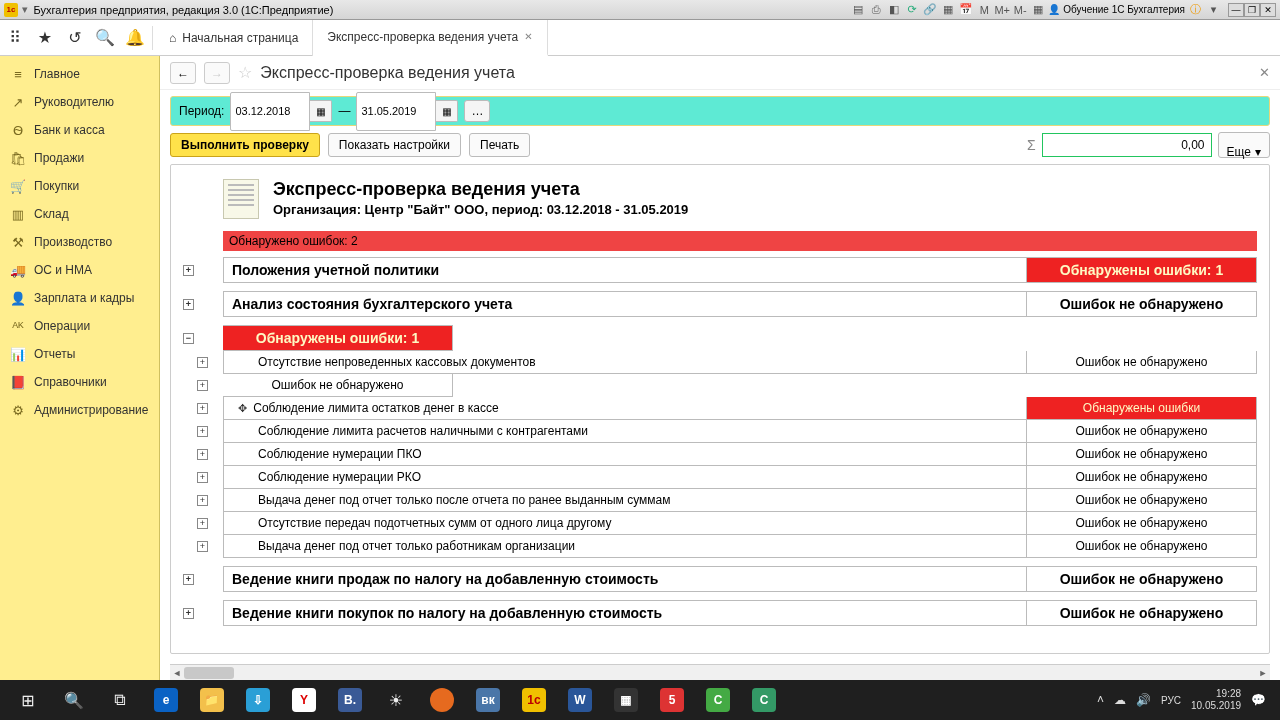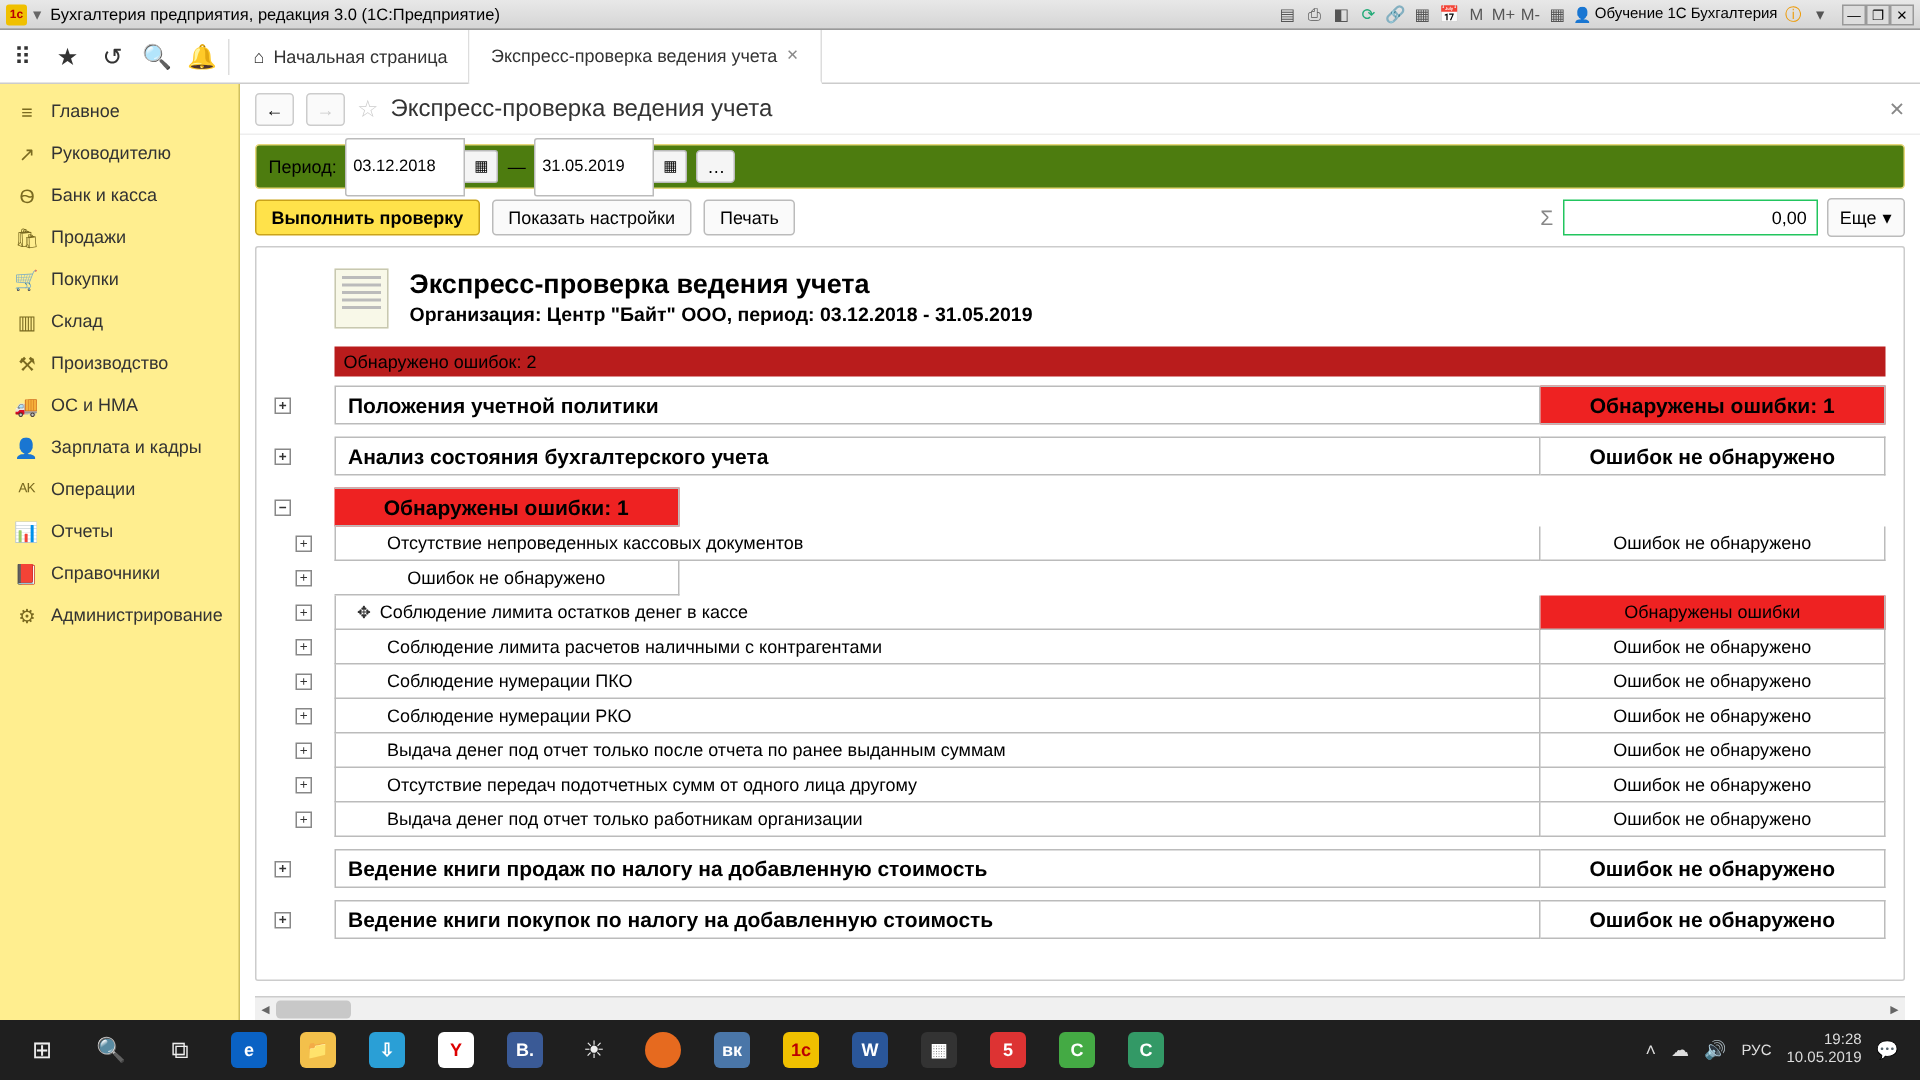--- a/index.html
+++ b/index.html
@@ -23,51 +23,51 @@
 .layout{display:flex;height:calc(100% - 20px - 36px - 40px);}
 .sidebar{width:160px;background:#ffee8f;border-right:1px solid #d0c060;padding:4px 0;overflow:hidden}
 .side-item{display:flex;align-items:center;gap:8px;padding:6px 10px;color:#333;font-size:12px;cursor:pointer}
 .side-item .si-ico{width:16px;height:16px;display:flex;align-items:center;justify-content:center;color:#7a6a20;font-size:13px}
 .content{flex:1;background:#fff;display:flex;flex-direction:column;overflow:hidden}
 .page-head{height:34px;display:flex;align-items:center;padding:0 10px;gap:8px;border-bottom:1px solid #eee}
 .nav-btn{width:26px;height:22px;border:1px solid #ccc;background:#fafafa;display:flex;align-items:center;justify-content:center;font-size:12px;border-radius:3px}
 .page-title{font-size:16px;color:#333}
 .star-ico{color:#ccc;font-size:16px}
 .close-page{margin-left:auto;color:#888;font-size:13px}
-.period-bar{background:#4d7c0f;border:1px solid #e6d77a;margin:6px 10px 4px 10px;height:30px;display:flex;align-items:center;padding:0 8px;gap:6px;font-size:12px;border-radius:3px}
+.period-bar{background:#5eead4;border:1px solid #e6d77a;margin:6px 10px 4px 10px;height:30px;display:flex;align-items:center;padding:0 8px;gap:6px;font-size:12px;border-radius:3px}
 .date-field{position:relative;display:flex;align-items:center}
 .date-field input{width:80px;height:39px;border:1px solid #bbb;padding:0 4px;font-size:11px;border-radius:2px 0 0 2px}
 .date-field .cal{width:22px;height:22px;border:1px solid #bbb;border-left:none;background:#f5f5f5;display:flex;align-items:center;justify-content:center;font-size:10px;border-radius:0 2px 2px 0}
 .dots-btn{width:26px;height:22px;border:1px solid #bbb;background:#f5f5f5;display:flex;align-items:center;justify-content:center;border-radius:3px}
 .action-bar{display:flex;align-items:center;padding:2px 10px 6px 10px;gap:8px}
 .btn{height:24px;padding:0 10px;border:1px solid #bbb;background:#fafafa;border-radius:3px;font-size:12px;display:flex;align-items:center;cursor:pointer}
 .btn.primary{background:#ffe24a;border-color:#caa31a;font-weight:bold}
 .action-right{margin-left:auto;display:flex;align-items:center;gap:6px}
 .sum-ico{color:#888;font-size:14px}
 .sum-field{width:170px;height:24px;border:1px solid #22c55e;text-align:right;padding:0 6px;font-size:12px}
-.more-btn{height:24px;padding:12px 8px;border:1px solid #bbb;background:#fafafa;border-radius:3px;font-size:12px;display:flex;align-items:center;gap:4px}
+.more-btn{height:24px;padding:12px 8px;border:1px solid #bbb;background:#fafafa;border-radius:3px;font-size:12px;display:flex;align-items:flex-start;gap:4px}
 .report{flex:1;overflow:auto;padding:0 10px 10px 10px;position:relative}
 .report-inner{border:1px solid #ccc;border-radius:2px;padding:10px 12px 12px 12px;min-height:100%}
 .rpt-head{display:flex;gap:14px;align-items:flex-start;padding:4px 0 8px 40px}
 .rpt-doc-ico{width:36px;height:40px;border:1px solid #c8c8b0;background:#f8f8e8;position:relative}
 .rpt-doc-ico::before{content:"";position:absolute;top:4px;left:4px;right:4px;height:2px;background:#bbb;box-shadow:0 5px 0 #bbb,0 10px 0 #bbb,0 15px 0 #bbb,0 20px 0 #bbb}
 .rpt-title{font-size:18px;font-weight:bold}
 .rpt-sub{font-size:13px;font-weight:bold;margin-top:2px}
 .rpt-stats{margin:4px 0 0 40px}
 .stat-line{padding:3px 6px;font-size:12px}
-.stat-line.err{background:#b91c1c}
+.stat-line.err{background:#ef4444}
 .tree-tbl{margin-top:6px}
 .row{display:flex;align-items:stretch;margin-bottom:0}
 .exp{width:40px;display:flex;align-items:center;justify-content:flex-start;padding-left:0}
 .exp .pm{width:11px;height:11px;border:1px solid #888;font-size:9px;line-height:9px;text-align:center;background:#fff;color:#333}
 .cell-name{flex:1;border:1px solid #bbb;padding:4px 8px;font-size:13px;display:flex;align-items:center}
 .cell-stat{width:230px;border:1px solid #bbb;border-left:none;padding:4px 8px;font-size:13px;font-weight:bold;text-align:center;display:flex;align-items:center;justify-content:center}
 .sec{font-weight:bold}
 .sec .cell-name,.sec .cell-stat{font-size:14px}
-.err-cell{background:#e22;color:#000000}
+.err-cell{background:#e22;color:#fef9c3}
 .row+.row .cell-name,.row+.row .cell-stat{border-top:none}
 .sub-row .cell-name{padding-left:34px;font-size:12px;font-weight:normal}
 .sub-row .cell-stat{font-size:12px;font-weight:normal}
 .sub-row .exp{padding-left:14px}
 .spacer-row{height:8px}
 .gap .cell-name,.gap .cell-stat{border-top:1px solid #bbb}
 .hscroll{height:16px;border-top:1px solid #ccc;background:#f0f0f0;position:relative;margin:0 10px}
 .hscroll .thumb{position:absolute;left:14px;top:2px;height:12px;width:50px;background:#c8c8c8;border-radius:3px}
 .hscroll .arr{position:absolute;top:0;width:14px;height:16px;display:flex;align-items:center;justify-content:center;font-size:9px;color:#666}
 .hscroll .arr.l{left:0}.hscroll .arr.r{right:0}

